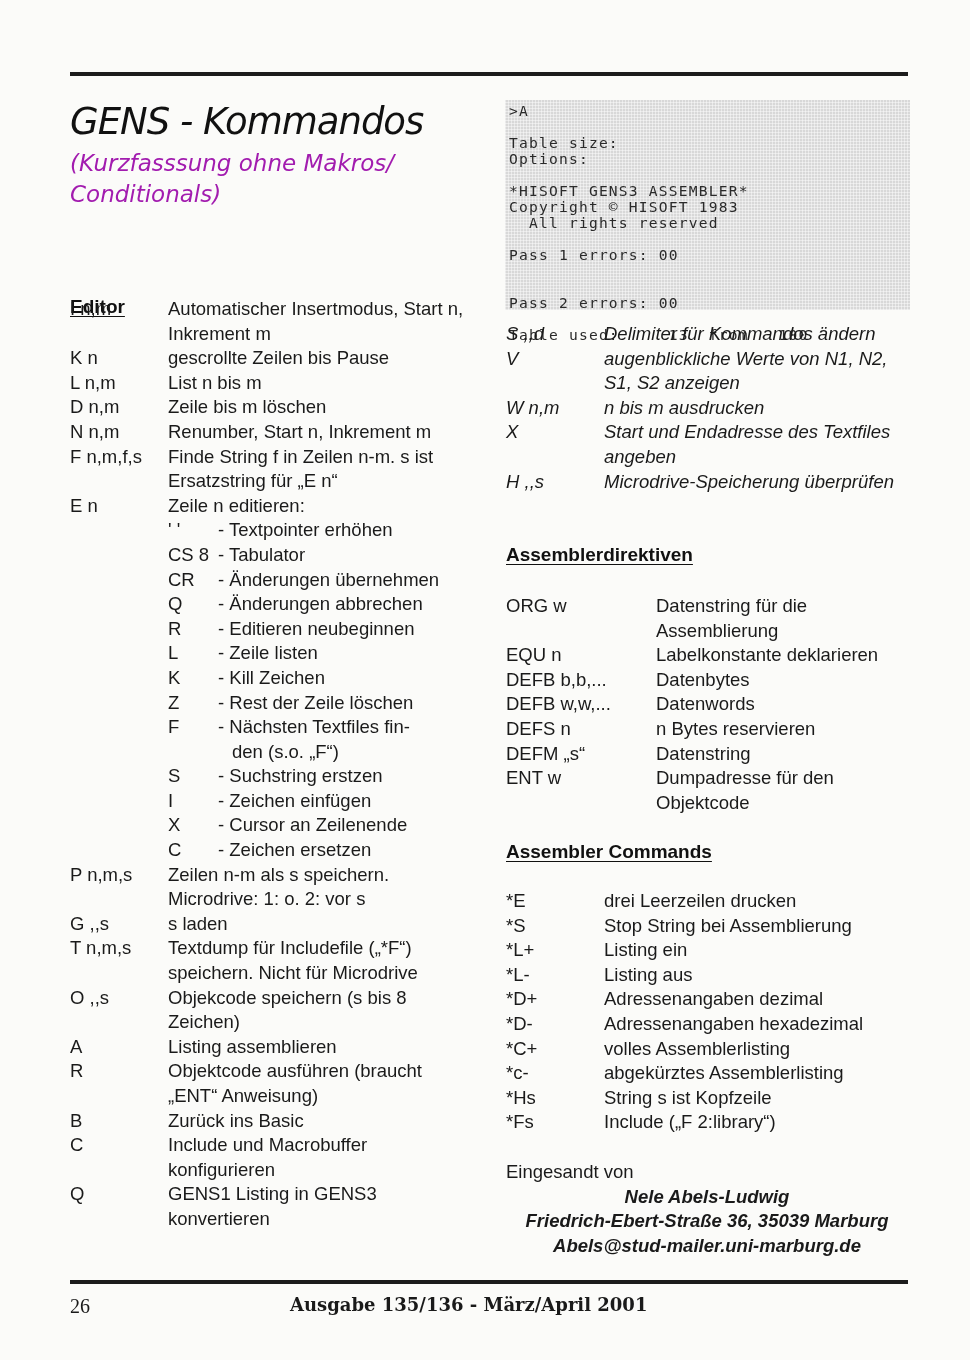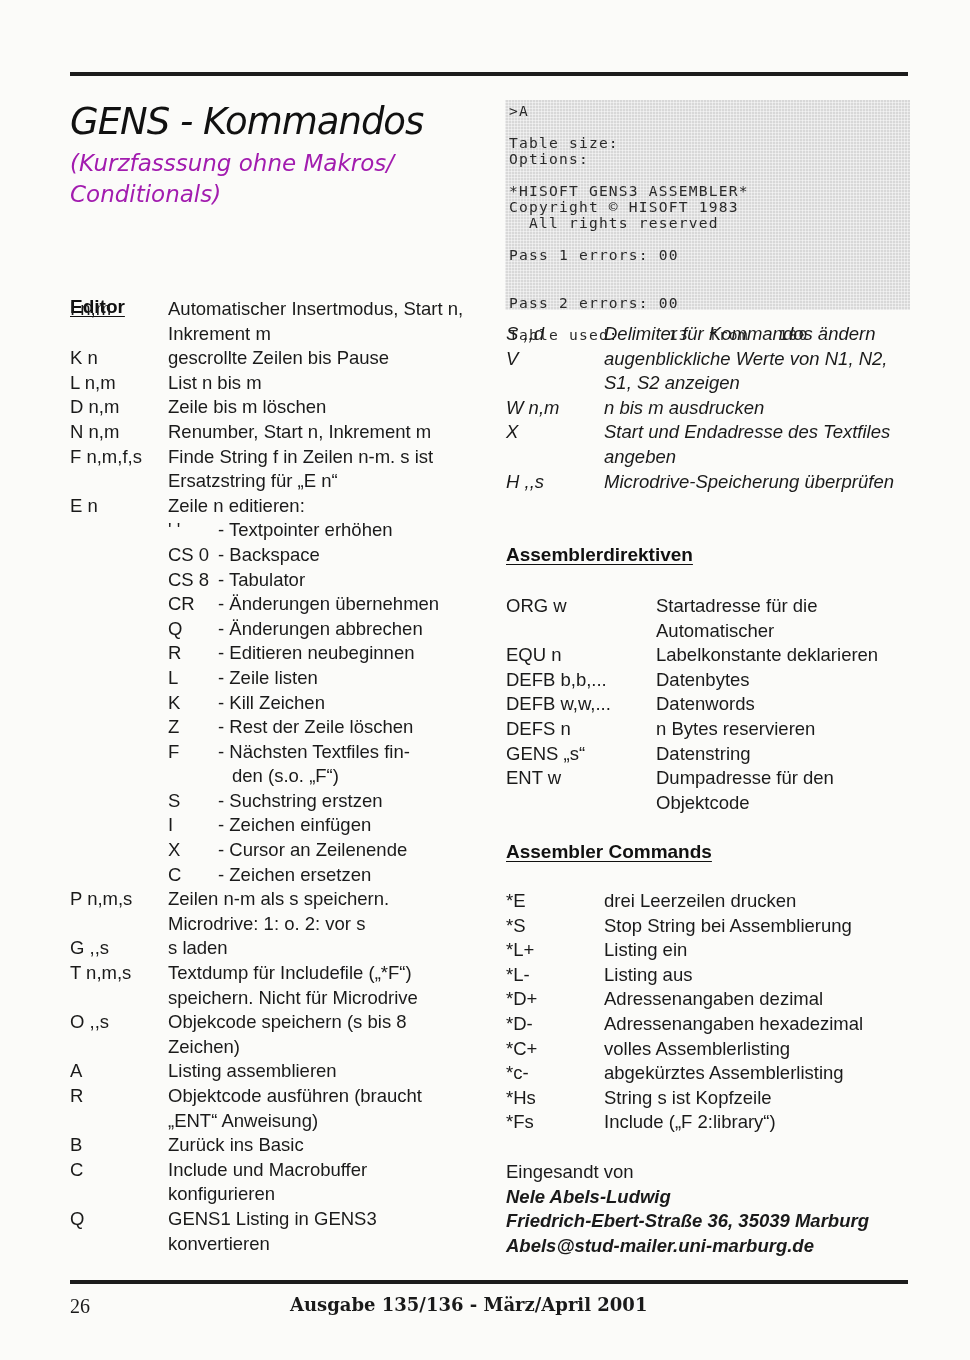--- a/index.html
+++ b/index.html
@@ -51,21 +51,21 @@
   .screen .line { height: 16px; }
 
   #misc-list { left: 506px; top: 322px; width: 404px; font-style: italic; }
   #misc-list .key { width: 98px; }
   #direktiven-list { left: 506px; top: 594px; width: 404px; }
   #direktiven-list .key { width: 150px; }
   #commands-list { left: 506px; top: 889px; width: 404px; }
   #commands-list .key { width: 98px; }
 
   .submitted { position: absolute; left: 506px; top: 1160px; width: 402px; font-size: 18.5px; line-height: 24.6px; }
-  .submitted .right { text-align: left; font-weight: bold; font-style: italic; }
+  .submitted .right { text-align: center; font-weight: bold; font-style: italic; }
 
   .footer-page { position: absolute; left: 70px; top: 1295px; font-family: "Liberation Serif", serif; font-size: 20px; }
   .footer-issue { position: absolute; left: 290px; top: 1294px; font-family: "DejaVu Serif", serif; font-weight: bold; font-size: 18px; }
 </style>
 </head>
 <body>
 
 <div class="rule top"></div>
 
 <div class="title">GENS - Kommandos</div>
@@ -100,24 +100,20 @@
     </div>
     <div class="row">
       <span class="key">E n</span>
       <span class="desc">Zeile n editieren:</span>
     </div>
     <div class="sub-row">
       <span class="skey">' '</span>
       <span class="sdesc"><span>- Textpointer erhöhen</span></span>
     </div>
     <div class="sub-row">
-      <span class="skey">CS 0</span>
-      <span class="sdesc"><span>- Backspace</span></span>
-    </div>
-    <div class="sub-row">
       <span class="skey">CS 8</span>
       <span class="sdesc"><span>- Tabulator</span></span>
     </div>
     <div class="sub-row">
       <span class="skey">CR</span>
       <span class="sdesc"><span>- Änderungen übernehmen</span></span>
     </div>
     <div class="sub-row">
       <span class="skey">Q</span>
       <span class="sdesc"><span>- Änderungen abbrechen</span></span>
@@ -218,40 +214,40 @@
     <div class="row">
       <span class="key">H ,,s</span>
       <span class="desc">Microdrive-Speicherung überprüfen</span>
     </div>
   </div>
 
 <div class="section-head" style="left:506px; top:544px;">Assemblerdirektiven</div>
 <div class="list" id="direktiven-list">
     <div class="row">
       <span class="key">ORG w</span>
-      <span class="desc">Startadresse für die Automatischer</span>
+      <span class="desc">Datenstring für die Assemblierung</span>
     </div>
     <div class="row">
       <span class="key">EQU n</span>
       <span class="desc">Labelkonstante deklarieren</span>
     </div>
     <div class="row">
       <span class="key">DEFB b,b,...</span>
       <span class="desc">Datenbytes</span>
     </div>
     <div class="row">
       <span class="key">DEFB w,w,...</span>
       <span class="desc">Datenwords</span>
     </div>
     <div class="row">
       <span class="key">DEFS n</span>
       <span class="desc">n Bytes reservieren</span>
     </div>
     <div class="row">
-      <span class="key">GENS „s“</span>
+      <span class="key">DEFM „s“</span>
       <span class="desc">Datenstring</span>
     </div>
     <div class="row">
       <span class="key">ENT w</span>
       <span class="desc">Dumpadresse für den Objektcode</span>
     </div>
   </div>
 
 <div class="section-head" style="left:506px; top:841px;">Assembler Commands</div>
 <div class="list" id="commands-list">

